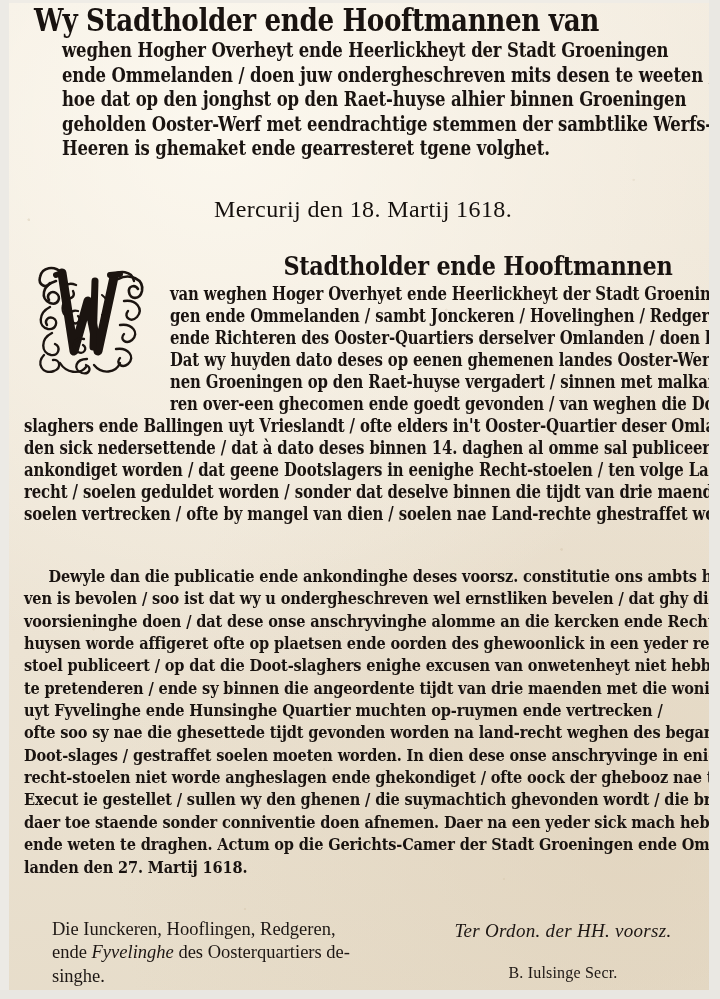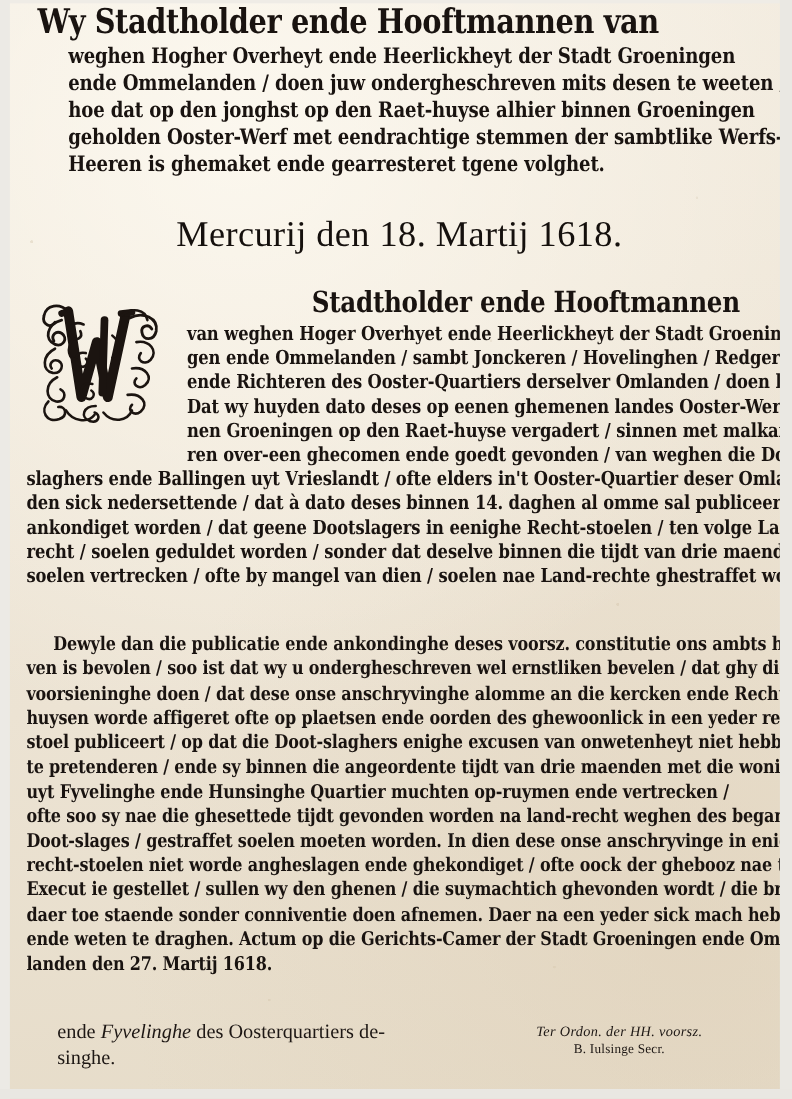--- a/index.html
+++ b/index.html
@@ -93,21 +93,21 @@
     margin-top: 3px;
     letter-spacing: -0.15px;
   }
   .headline .hl-body div { white-space: nowrap; }
 
   
   .dateline {
     text-align: center;
     margin-top: 34px;
     margin-bottom: 30px;
-    font-size: 33px;
+    font-size: 24px;
     letter-spacing: 0.4px;
     color: #15100d;
     font-family: "Liberation Serif", "DejaVu Serif", serif;
   }
 
   
   .openblock { position: relative; min-height: 128px; text-align: right; }
 
   .dropcap {
     position: absolute;
@@ -169,27 +169,28 @@
   .sig-left div { white-space: nowrap; }
   .sig-left i { font-style: italic; }
 
   .sig-right {
     flex: 1;
     padding-top: 2px;
     text-align: center;
   }
   .sig-ordon {
     font-style: italic;
-    font-size: 13px;
+    font-size: 19px;
     letter-spacing: 0.3px;
     color: #1d1714;
     white-space: nowrap;
   }
   .sig-secr {
-    font-size: 12px;
+    margin-top: 22px;
+    font-size: 16px;
     letter-spacing: 0.2px;
     color: #1d1714;
     white-space: nowrap;
   }
 </style>
 </head>
 <body>
 
 <div id="sheet">
 
@@ -284,20 +285,21 @@
       <div>recht-stoelen niet worde angheslagen ende ghekondiget / ofte  oock  der ghebooz  nae ter</div>
       <div>Execut ie gestellet / sullen wy den  ghenen / die suymachtich ghevonden wordt / die broeke</div>
       <div>daer toe staende sonder conniventie doen afnemen.    Daer na een yeder sick mach hebben</div>
       <div>ende weten te draghen.    Actum op die Gerichts-Camer der Stadt Groeningen ende Om-</div>
       <div>landen den 27. Martij 1618.</div>
     </div>
 
     <div class="signatures">
 
       <div class="sig-left roman">
+        <div>Die Iunckeren, Hooflingen, Redgeren,</div>
         <div>ende <i>Fyvelinghe</i> des Oosterquartiers de-</div>
         <div>singhe.</div>
       </div>
 
       <div class="sig-right roman">
         <div class="sig-ordon">Ter Ordon. der HH. voorsz.</div>
         <div class="sig-secr">B. Iulsinge Secr.</div>
       </div>
 
     </div>

